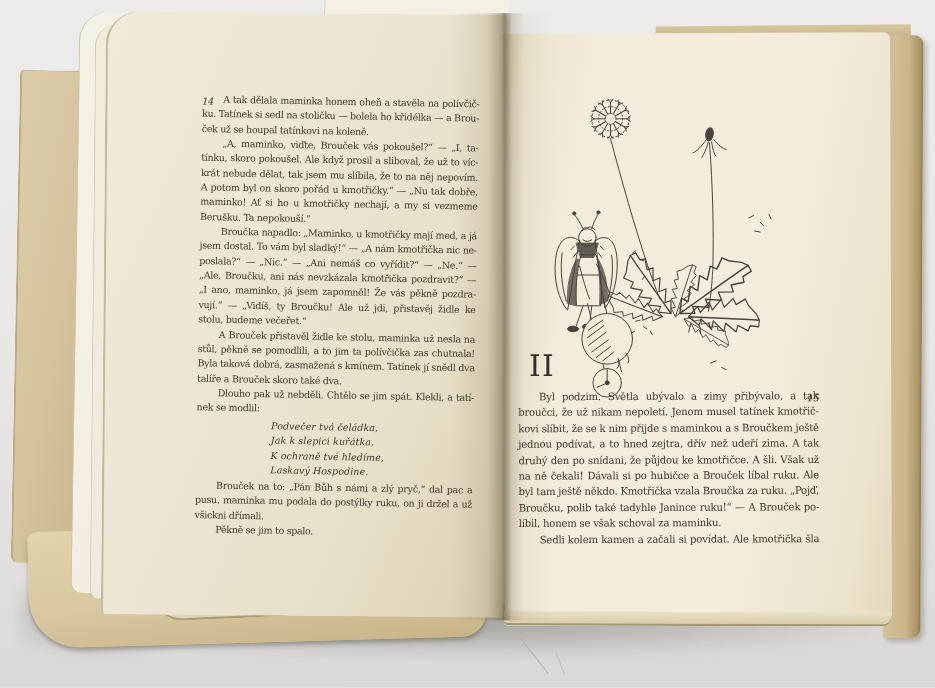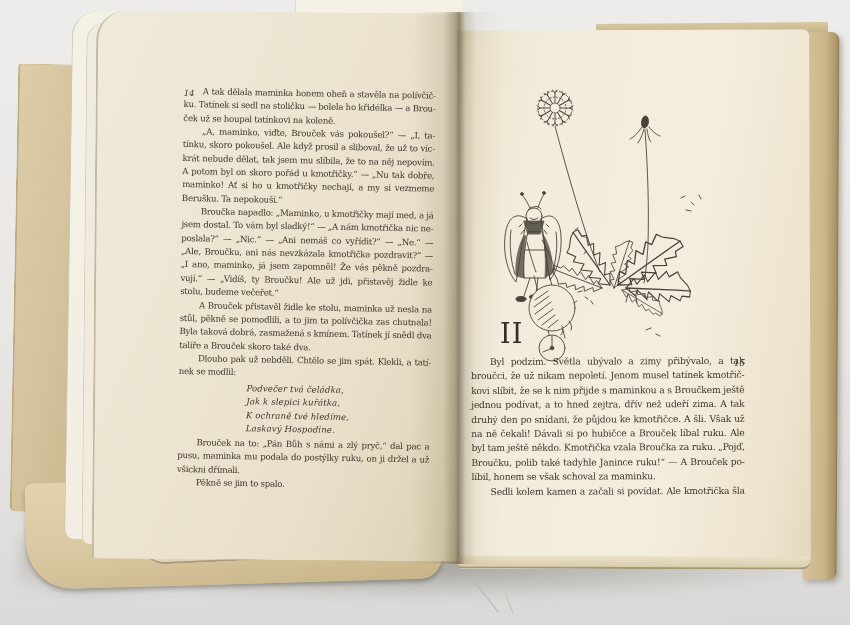--- a/index.html
+++ b/index.html
@@ -77,21 +77,21 @@
   .tline{position:relative;text-align:justify;text-align-last:justify;white-space:nowrap;}
   .tline.lastline{text-align-last:left;}
   .para{position:relative;}
   .para.body .firstline{padding-left:19px;}
   .para.verse{font-style:italic;padding-left:68px;margin:2px 0 1px;letter-spacing:.1px;}
   .para.verse .tline{text-align:left;text-align-last:left;line-height:13.6px;}
   .pagenum{position:relative;font-style:italic;margin-top:3px;}
   .pagenum-right{text-align:right;}
 
   
-  .chapter{left:500px;top:319px;font-size:27px;line-height:30px;color:#332f27;
+  .chapter{left:481px;top:319px;font-size:27px;line-height:30px;color:#332f27;
     letter-spacing:1px;z-index:10;}
 
   
   .illu{left:478px;top:80px;width:235px;height:290px;z-index:9;}
 
   
   .scratch1{left:466px;top:596px;width:40px;height:1px;background:#b6b4af;transform:rotate(52deg);z-index:2;}
   .scratch2{left:498px;top:602px;width:22px;height:1px;background:#c2c0bb;transform:rotate(68deg);z-index:2;}
 </style>
 </head>

